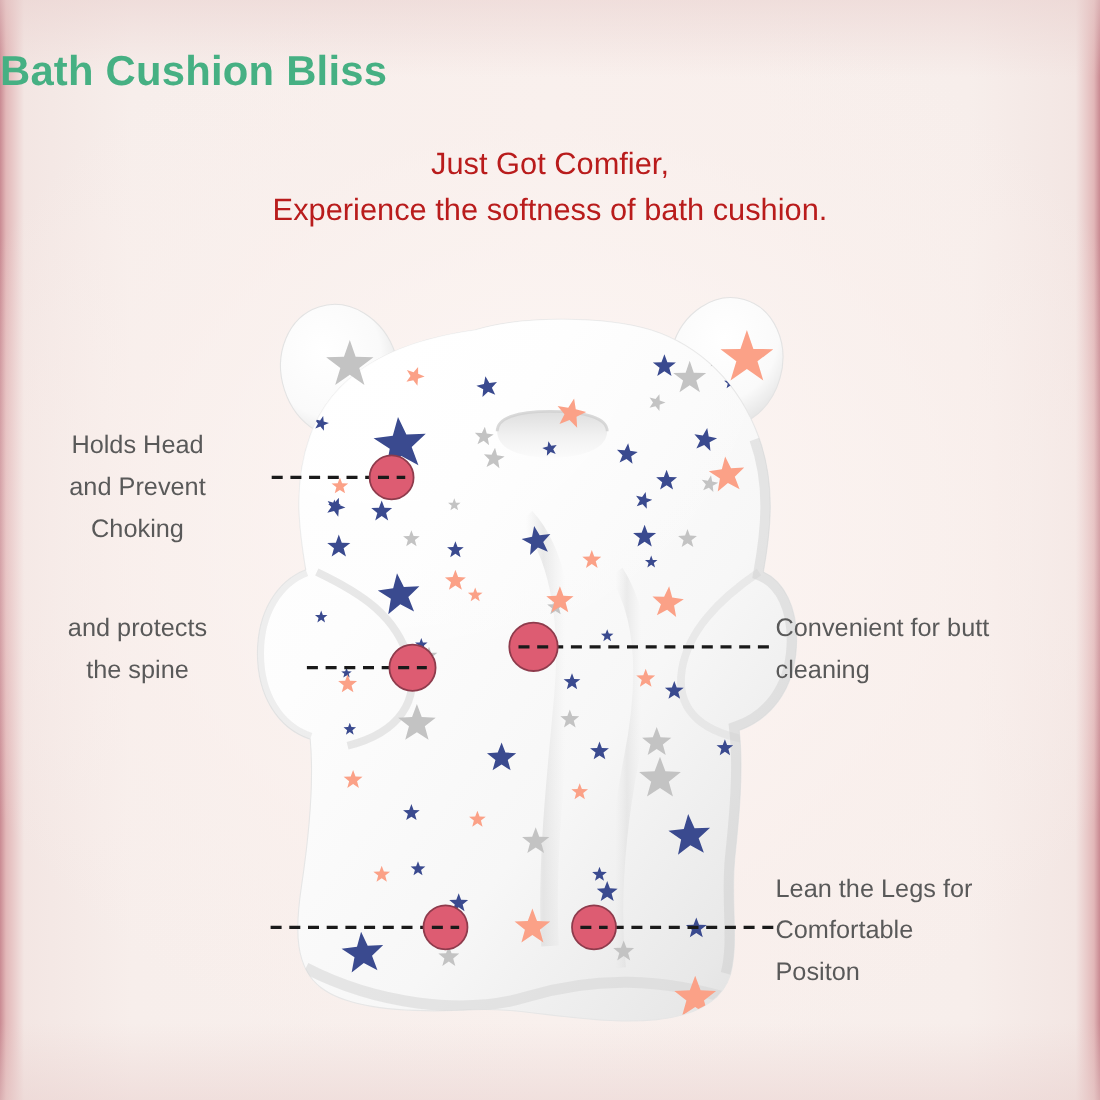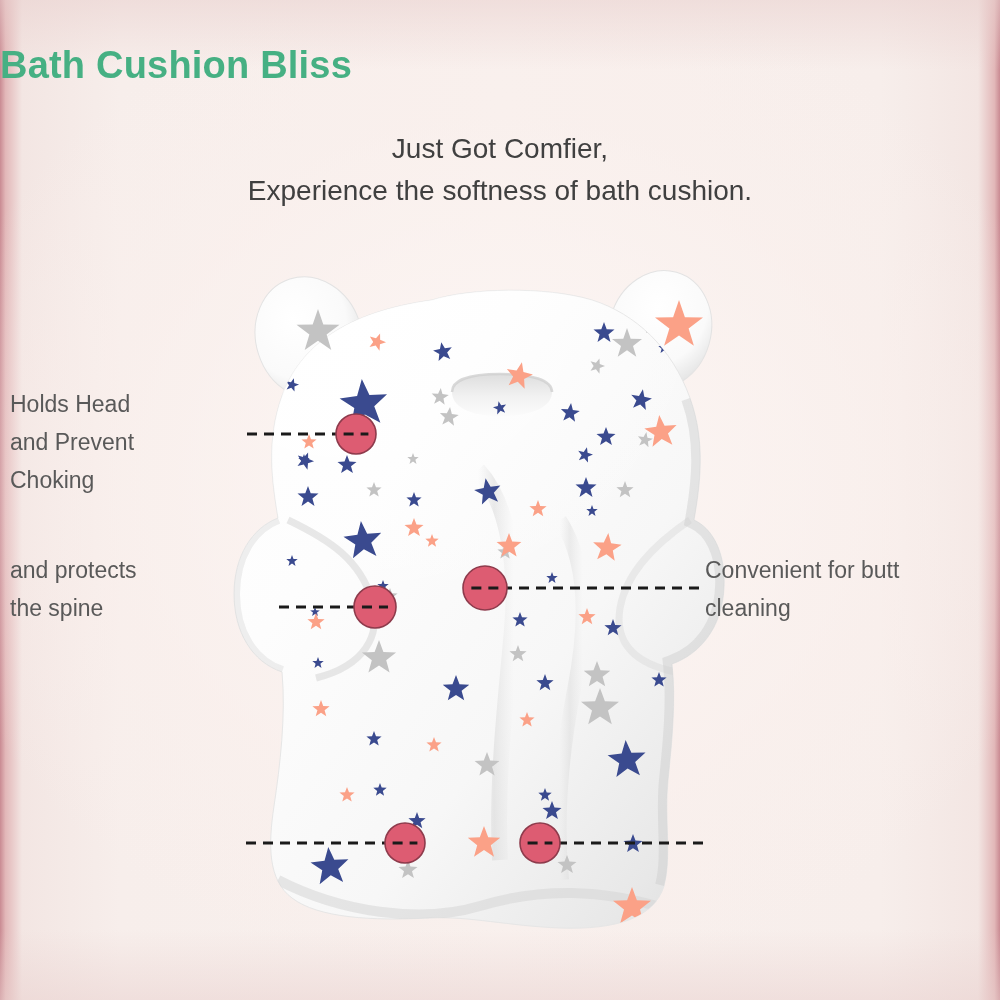--- a/index.html
+++ b/index.html
@@ -46,32 +46,32 @@
     letter-spacing: 0.2px;
   }
   #subtitle {
     position: absolute;
     top: 128px;
     left: 0;
     width: 1000px;
     text-align: center;
     font-size: 28px;
     line-height: 42px;
-    color: #404040;
+    color: #b91c1c;
     font-weight: 400;
   }
 
   .callout {
     position: absolute;
     font-size: 23px;
     line-height: 38px;
     color: #595959;
     font-weight: 400;
   }
-  .callout.left  { text-align: left; width: 230px; left: 10px; }
+  .callout.left  { text-align: center; width: 230px; left: 10px; }
   .callout.right { width: 280px; left: 705px; }
 
   #cushion-stage {
     position: absolute;
     left: 0; top: 0;
     width: 1000px; height: 1000px;
   }
   svg.layer { position: absolute; left: 0; top: 0; }
 </style>
 </head>
@@ -452,14 +452,19 @@
     <div>and protects</div>
     <div>the spine</div>
   </div>
 
 
   <div class="callout right" style="top:551px;">
     <div>Convenient for butt</div>
     <div>cleaning</div>
   </div>
 
+  <div class="callout right" style="top:788px;">
+    <div>Lean the Legs for</div>
+    <div>Comfortable</div>
+    <div>Positon</div>
+  </div>
 
 </div>
 
 </body></html>

